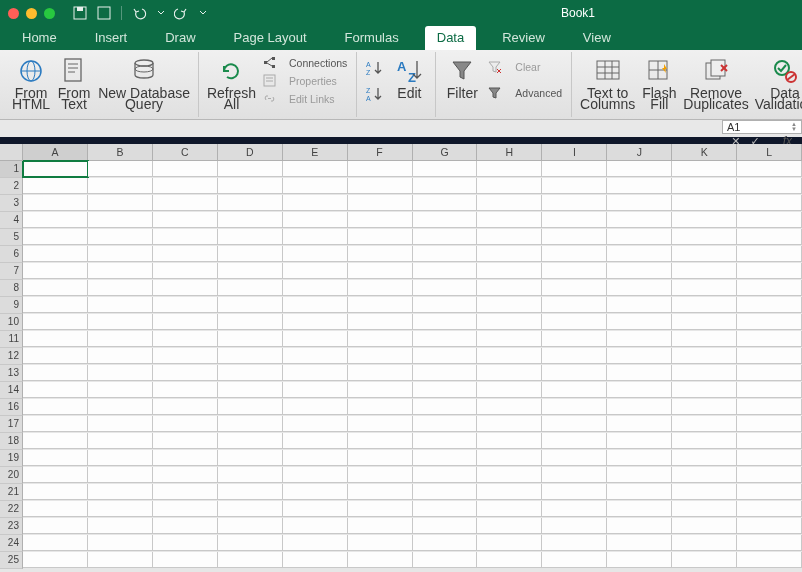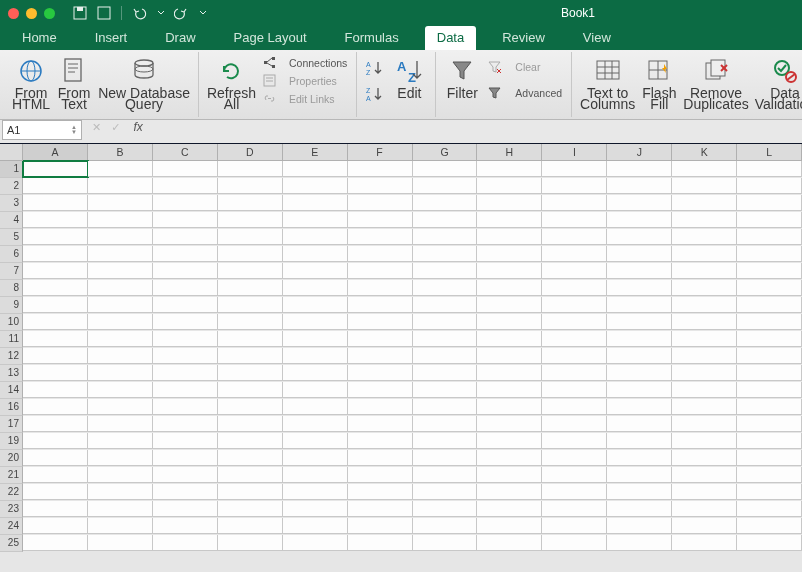--- a/index.html
+++ b/index.html
@@ -18,26 +18,26 @@
   .ribbon { height:70px; background:linear-gradient(#f0f0f0,#e0e0e0); border-bottom:1px solid #b7b7b7; display:flex; padding:2px 4px; }
   .rgroup { display:flex; gap:2px; align-items:flex-start; padding:2px 6px; border-right:1px solid #c7c7c7; }
   .rgroup:last-child { border-right:none;}
   .rbtn { display:flex; flex-direction:column; align-items:center; justify-content:flex-start; padding:2px 2px; min-width:40px; cursor:pointer; text-align:center; gap:2px; }
   .rbtn .lbl { font-size:14px; line-height:11px; color:#3a3a3a; }
   .rbtn .ic { height:30px; display:flex; align-items:center; justify-content:center; }
   .stack { display:flex; flex-direction:column; gap:1px; padding-top:0; }
   .srow { display:flex; align-items:center; gap:13px; font-size:10.5px; color:#555; padding:2px 3px; cursor:pointer; }
   .srow.dim { color:#9a9a9a; }
   .srow svg{ flex-shrink:0; }
-  .fbar { height:24px; background:#e8e8e8; border-bottom:1px solid #0f172a; display:flex; align-items:flex-start; }
+  .fbar { height:24px; background:#e8e8e8; border-bottom:7px solid #0f172a; display:flex; align-items:flex-end;flex-direction:column; }
   .namebox { width:80px; height:20px; border:1px solid #b0b0b0; background:#fff; margin-left:2px; display:flex; align-items:center; padding:0 4px; font-size:11px; justify-content:space-between; }
   .spin { display:flex; flex-direction:column; }
   .spin span{ font-size:6px; line-height:5px; color:#888; }
   .fx-ic { display:flex; gap:10px; margin:0 10px; color:#999; align-items:center; }
-  .fx { font-style:italic; font-size:12px; color:#555; margin-left:3px;}
+  .fx { font-style:italic; font-size:12px; color:#555; margin-left:13px;}
   .fbar input { flex:1; border:none; background:transparent; height:20px; outline:none; }
   .grid { position:relative; }
   .colhdr { display:flex; margin-left:23px; }
   .colhdr div { width:65px; height:17px; background:#dcdcdc; border-right:1px solid #b0b0b0; border-bottom:1px solid #b0b0b0; text-align:center; font-size:10.5px; line-height:17px; color:#444; }
   .rowwrap { display:flex; }
   .rowhdr { width:23px; background:#dcdcdc; text-align:right;  border-right:1px solid #b0b0b0; border-bottom:1px solid #c8c8c8; font-size:10px; padding-right:3px; line-height:16px; color:#444; }
   .cell { width:65px; height:16.2px; border-right:1px solid #c8c8c8; border-bottom:1px solid #c8c8c8; background:#fdfdfd; }
   .corner { width:23px; height:17px; background:#dcdcdc; border-right:1px solid #b0b0b0; border-bottom:1px solid #b0b0b0; position:absolute; left:0; top:0; }
   .selcell { outline:2px solid #107c41; outline-offset:-1px; }
   .colhdr div.sel { background:#cfcfcf; }
@@ -551,20 +551,35 @@
         <div class="cell"></div>
         <div class="cell"></div>
         <div class="cell"></div>
         <div class="cell"></div>
         <div class="cell"></div>
         <div class="cell"></div>
         <div class="cell"></div>
         <div class="cell"></div>
       </div>
       <div class="rowwrap">
+        <div class="rowhdr">18</div>
+        <div class="cell"></div>
+        <div class="cell"></div>
+        <div class="cell"></div>
+        <div class="cell"></div>
+        <div class="cell"></div>
+        <div class="cell"></div>
+        <div class="cell"></div>
+        <div class="cell"></div>
+        <div class="cell"></div>
+        <div class="cell"></div>
+        <div class="cell"></div>
+        <div class="cell"></div>
+      </div>
+      <div class="rowwrap">
         <div class="rowhdr">19</div>
         <div class="cell"></div>
         <div class="cell"></div>
         <div class="cell"></div>
         <div class="cell"></div>
         <div class="cell"></div>
         <div class="cell"></div>
         <div class="cell"></div>
         <div class="cell"></div>
         <div class="cell"></div>

